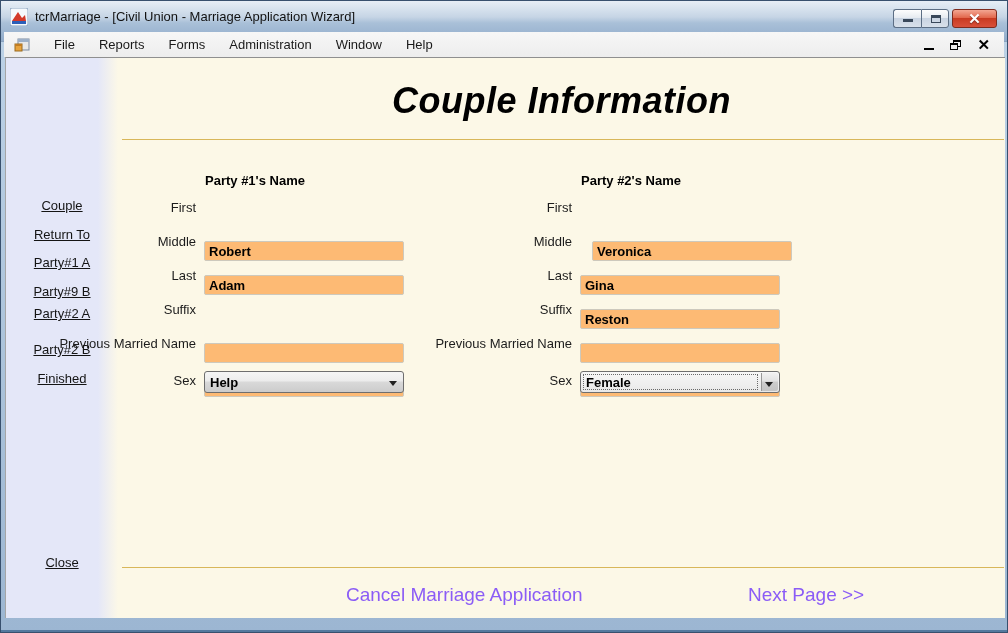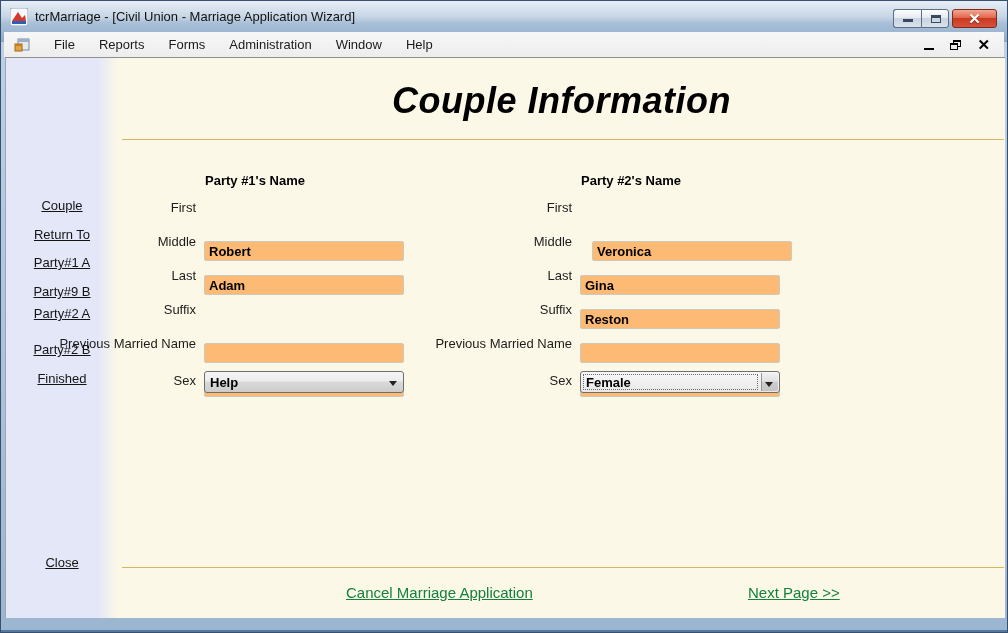--- a/index.html
+++ b/index.html
@@ -67,21 +67,21 @@
   .combo .caret{position:absolute;right:6px;top:9px;width:0;height:0;
     border-left:4px solid transparent;border-right:4px solid transparent;border-top:5px solid #222;}
   .combo.focused{background:linear-gradient(180deg,#f7f7f7,#e9e9e9);}
   .combo.focused::before{content:"";position:absolute;left:2px;top:2px;bottom:2px;right:21px;
     border:1px dotted #6a6a6a;}
   .combo.focused .caret-btn{position:absolute;top:1px;bottom:1px;right:1px;width:17px;
     border-left:1px solid #979797;border-radius:0 2px 2px 0;
     background:linear-gradient(180deg,#f1f1f1 0%,#e2e2e2 45%,#cdcdcd 50%,#c4c4c4 100%);}
   .combo.focused .caret{right:5px;}
 
-  .foot-link{position:absolute;top:526px;font-size:15px;color:#15803d;text-decoration:underline;cursor:pointer;white-space:nowrap;}
+  .foot-link{position:absolute;top:526px;font-size:19px;color:#8b5cf6;cursor:pointer;white-space:nowrap;}
 </style>
 </head>
 <body>
 
 <div class="window">
 
   <div class="titlebar">
     <span class="app-icon">
       <svg width="18" height="18" viewBox="0 0 18 18">
         <rect x="0" y="0" width="18" height="18" rx="2" fill="#f6f9fc" stroke="#8aa3bf"></rect>

